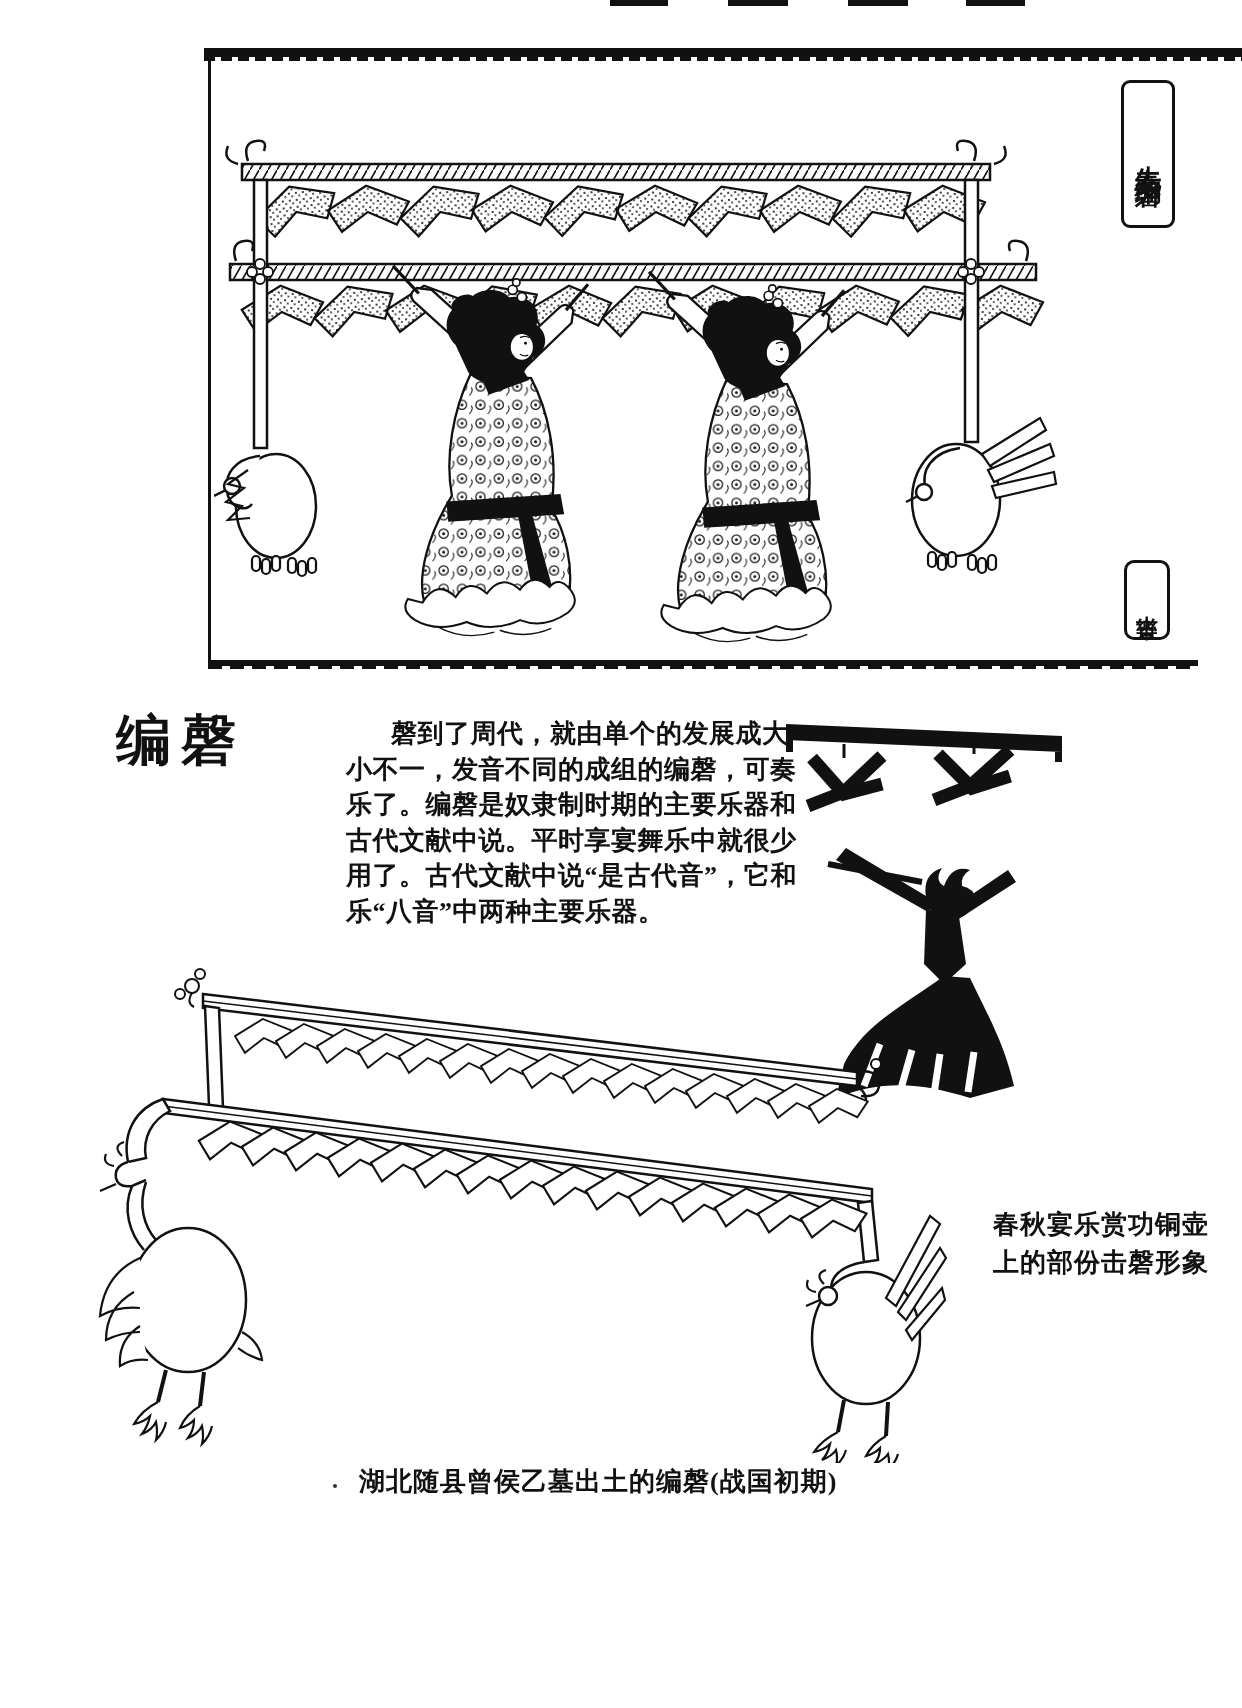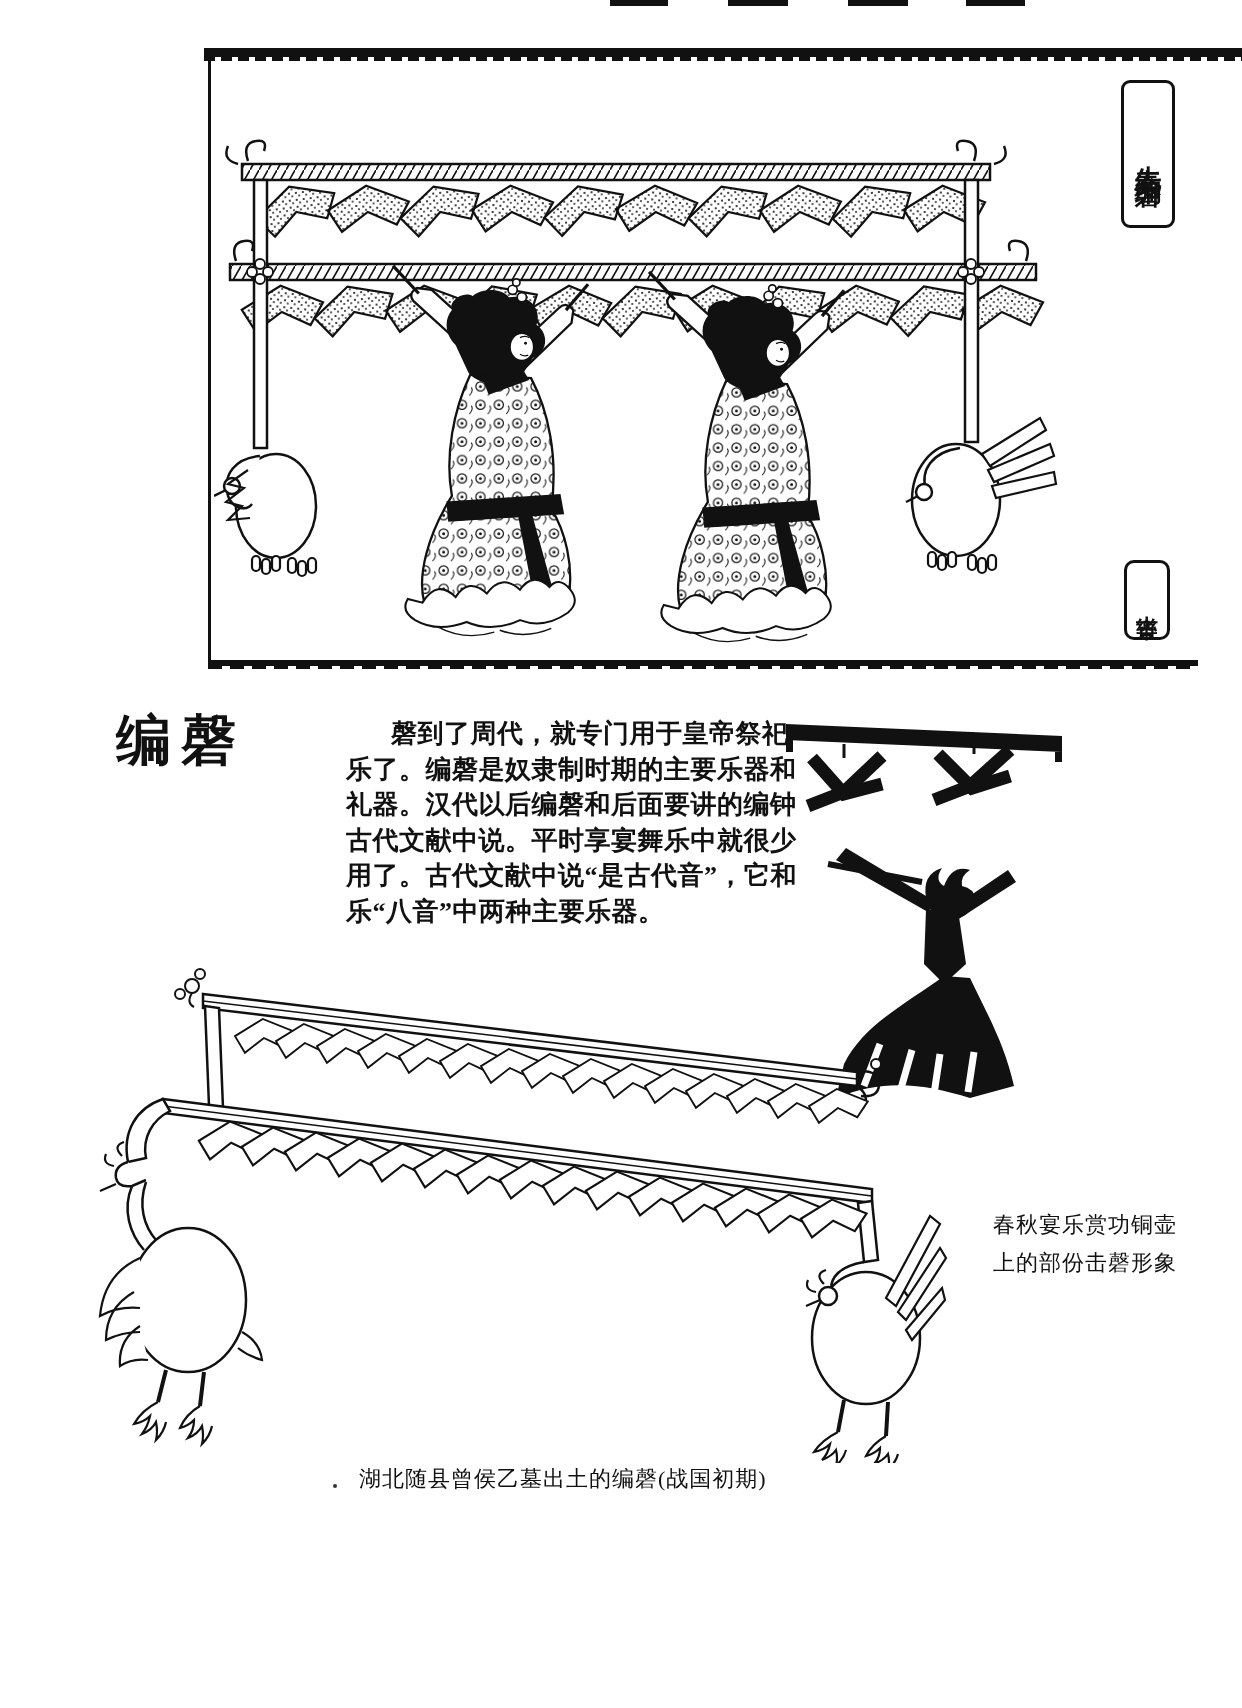--- a/index.html
+++ b/index.html
@@ -17,21 +17,21 @@
   .vlabel{position:absolute;left:1121px;top:80px;width:48px;height:142px;
     border:3px solid #111;border-radius:9px;display:flex;align-items:center;justify-content:center;
     writing-mode:vertical-rl;text-orientation:upright;font-size:27px;font-weight:bold;letter-spacing:5px;}
   .seal{position:absolute;left:1124px;top:560px;width:40px;height:74px;
     border:3px solid #111;border-radius:10px;display:flex;align-items:center;justify-content:center;
     writing-mode:vertical-rl;text-orientation:upright;font-size:22px;font-weight:bold;letter-spacing:2px;}
   .heading{position:absolute;left:116px;top:704px;font-size:55px;font-weight:bold;letter-spacing:10px;}
   .article{position:absolute;left:346px;top:716px;width:470px;}
   .article .ln{font-size:26px;font-weight:bold;line-height:35.5px;letter-spacing:0.5px;white-space:nowrap;}
   .article .ln.first{padding-left:45px;}
-  .cap{font-size:22px;font-weight:normal;letter-spacing:1px;white-space:nowrap;}
+  .cap{font-size:26px;font-weight:bold;letter-spacing:1px;white-space:nowrap;}
   .bronze-cap{position:absolute;left:993px;top:1206px;line-height:38px;}
   .dig-cap{position:absolute;left:344px;top:1464px;margin-left:15px;}
   .pagenum{position:absolute;left:1174px;top:1546px;font-size:26px;font-weight:bold;}
   .speck{position:absolute;background:#333;border-radius:50%;}
   .wm{position:absolute;left:1032px;top:1616px;width:206px;height:86px;}
   .wm-name{position:absolute;left:84px;top:12px;font-size:37px;font-weight:bold;letter-spacing:3px;color:#e8e8e8;
            font-family:"Liberation Sans","DejaVu Sans",sans-serif;white-space:nowrap;}
   .wm-url{position:absolute;left:86px;top:58px;font-size:11px;letter-spacing:2px;color:#e3e3e3;
           font-family:"Liberation Sans","DejaVu Sans",sans-serif;white-space:nowrap;}
   svg{display:block;}
@@ -184,23 +184,23 @@
     <span>先秦编磬</span>
   </div>
 
   <div class="seal">
     <span>古樂</span>
   </div>
 
   <div class="heading">编磬</div>
 
   <div class="article">
-    <div class="ln first">磬到了周代，就专门用于皇帝祭祀</div>
+    <div class="ln first">磬到了周代，就由单个的发展成大</div>
+    <div class="ln">小不一，发音不同的成组的编磬，可奏</div>
     <div class="ln">乐了。编磬是奴隶制时期的主要乐器和</div>
-    <div class="ln">礼器。汉代以后编磬和后面要讲的编钟</div>
     <div class="ln">古代文献中说。平时享宴舞乐中就很少</div>
     <div class="ln">用了。古代文献中说“是古代音”，它和</div>
     <div class="ln">乐“八音”中两种主要乐器。</div>
   </div>
 
   <svg class="abs" style="left:778px;top:712px" width="292" height="402" viewBox="0 0 292 402">
     <polygon points="8,12 284,24 284,40 8,28" fill="#111"></polygon>
     <rect x="8" y="28" width="7" height="12" fill="#111"></rect>
     <rect x="277" y="40" width="7" height="10" fill="#111"></rect>
     <path d="M66,32 L66,46 M196,32 L196,42" stroke="#111" stroke-width="3"></path>

